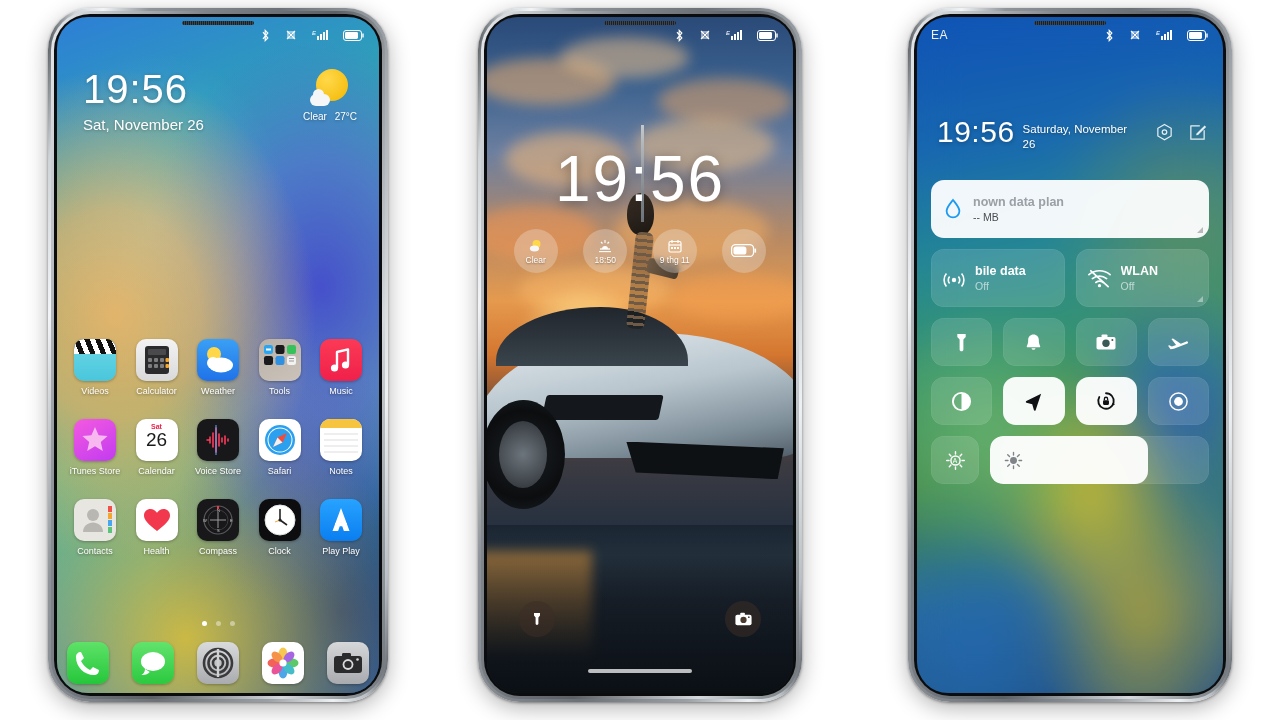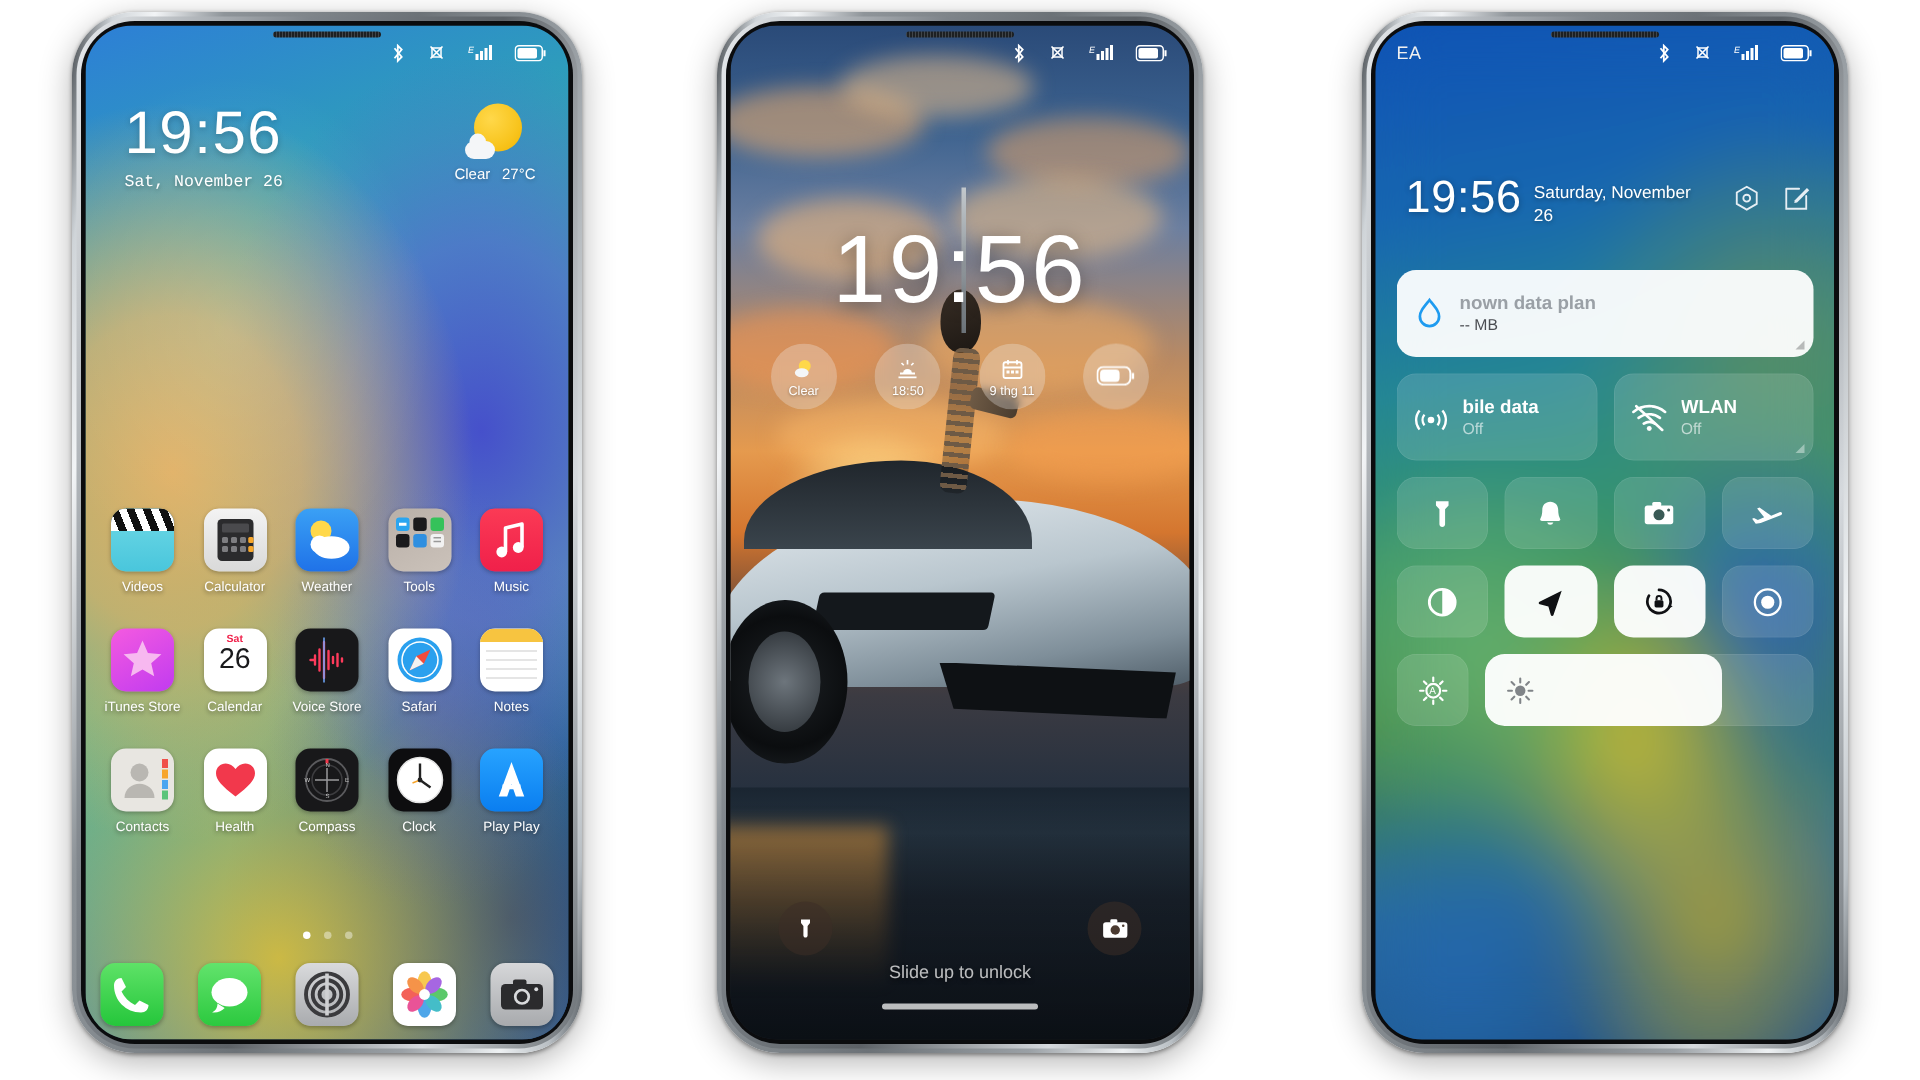--- a/index.html
+++ b/index.html
@@ -43,22 +43,22 @@
       linear-gradient(160deg,#2d7fd6 0%, #2e9fb9 20%, #3bb0a4 42%, #4fb79a 58%, #3f9fb0 74%, #2f74c4 100%);
   }
   .wall1:after{ content:""; position:absolute; inset:0;
     background:
       radial-gradient(60% 36% at 30% 30%, rgba(255,255,255,.14), rgba(255,255,255,0) 70%),
       radial-gradient(50% 30% at 72% 66%, rgba(120,90,190,.30), rgba(0,0,0,0) 70%);
   }
   .p1-clock{ position:absolute; top:52px; left:26px; z-index:20; color:#fff; }
   .p1-time{ font-size:40px; font-weight:300; line-height:1; letter-spacing:1px;
     text-shadow:0 1px 4px rgba(0,0,0,.22); }
-  .p1-date{ font-size:11px; font-weight:400; margin-top:7px;
-    text-shadow:0 1px 3px rgba(0,0,0,.28);font-family:Liberation Mono, monospace; }
+  .p1-date{ font-size:15px; font-weight:400; margin-top:7px;
+    text-shadow:0 1px 3px rgba(0,0,0,.28); }
   .p1-weather{ position:absolute; top:52px; right:22px; z-index:20; color:#fff;
     text-align:center; }
   .p1-wicon{ width:40px; height:40px; margin:0 auto 2px; position:relative; }
   .sun{ position:absolute; right:2px; top:0; width:32px;height:32px;border-radius:50%;
     background:radial-gradient(circle at 35% 32%,#ffd84a,#f8c51f 60%,#f2b400); }
   .cloudlet{ position:absolute; left:0; bottom:3px; width:20px;height:12px;
     border-radius:10px; background:#f4f6f8; }
   .cloudlet:before{ content:""; position:absolute; left:3px; top:-5px;
     width:11px;height:11px;border-radius:50%; background:#f4f6f8; }
   .p1-wtext{ font-size:10px; text-shadow:0 1px 3px rgba(0,0,0,.3); white-space:nowrap;}
@@ -627,21 +627,20 @@
         <div class="rbtn">
           <svg width="19" height="19" viewBox="0 0 20 20">
               <rect x="1.5" y="5" width="17" height="11" rx="2" fill="#fff"></rect>
               <rect x="6.5" y="3" width="5" height="2.6" rx="1" fill="#fff"></rect>
               <circle cx="10" cy="10.5" r="3.3" fill="#4a3a30"></circle>
               <circle cx="15.6" cy="7.6" r=".9" fill="#4a3a30"></circle>
             </svg>
         </div>
       </div>
 
-      <div class="p2-hint">Slide up to unlock</div>
       <div class="p2-bar"></div>
     </div>
   </div>
 
   <div class="phone" style="left:908px; top:8px; width:324px; height:694px;">
     <div class="frame-outer"></div>
     <div class="frame-mid"></div>
     <div class="frame-inner"></div>
     <div class="screen">
       <div class="wall3"></div>

